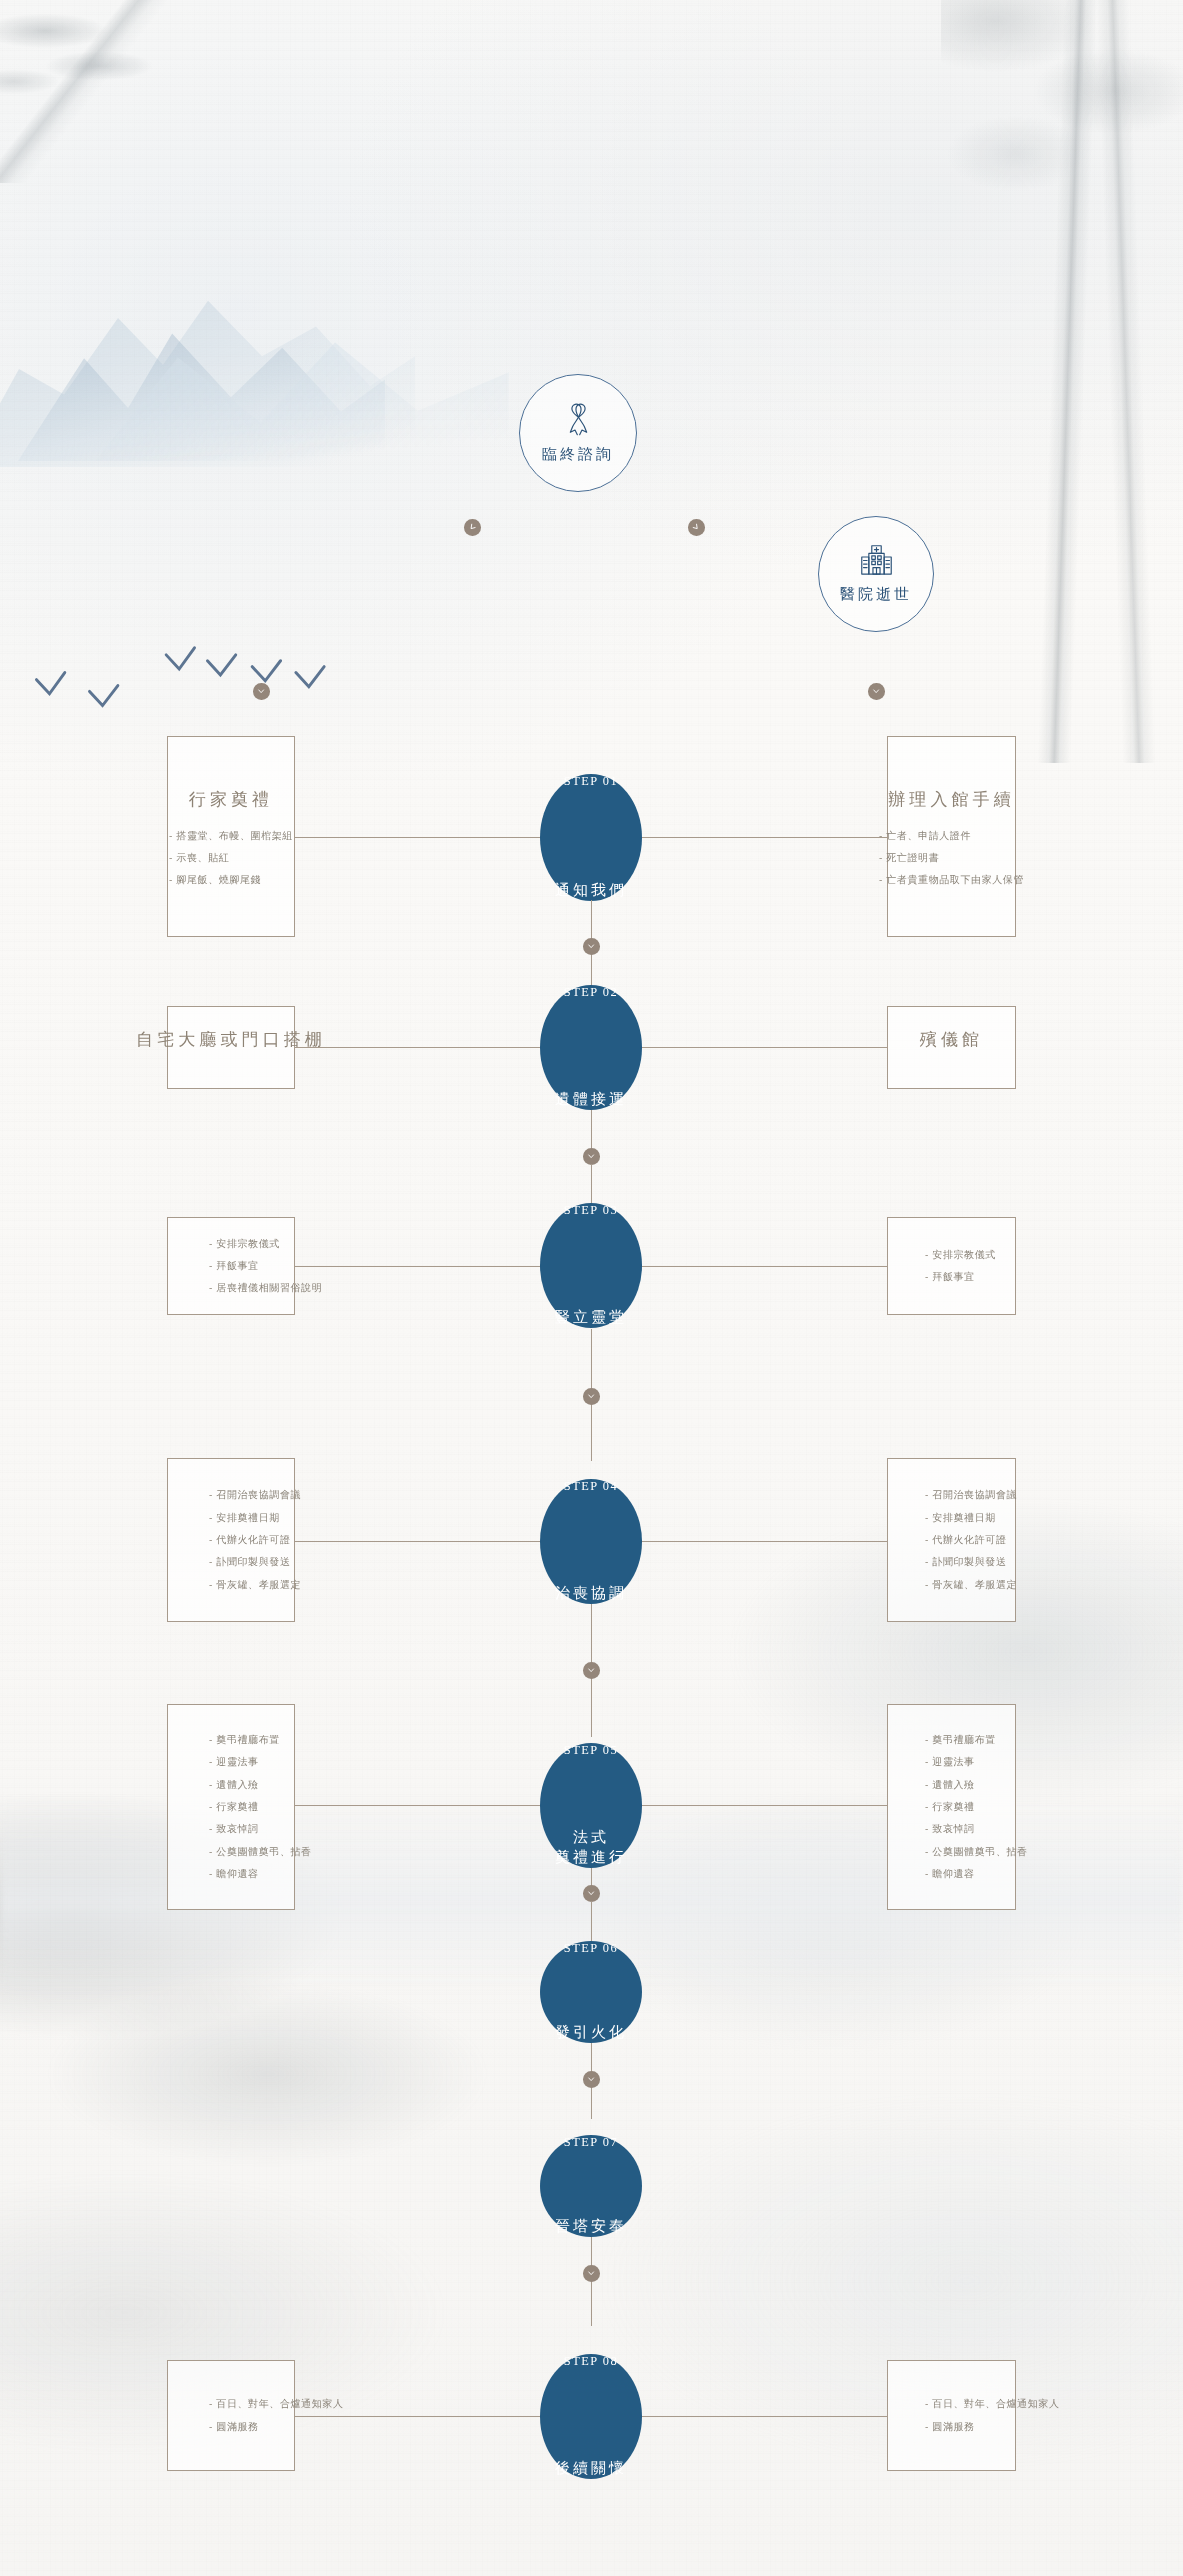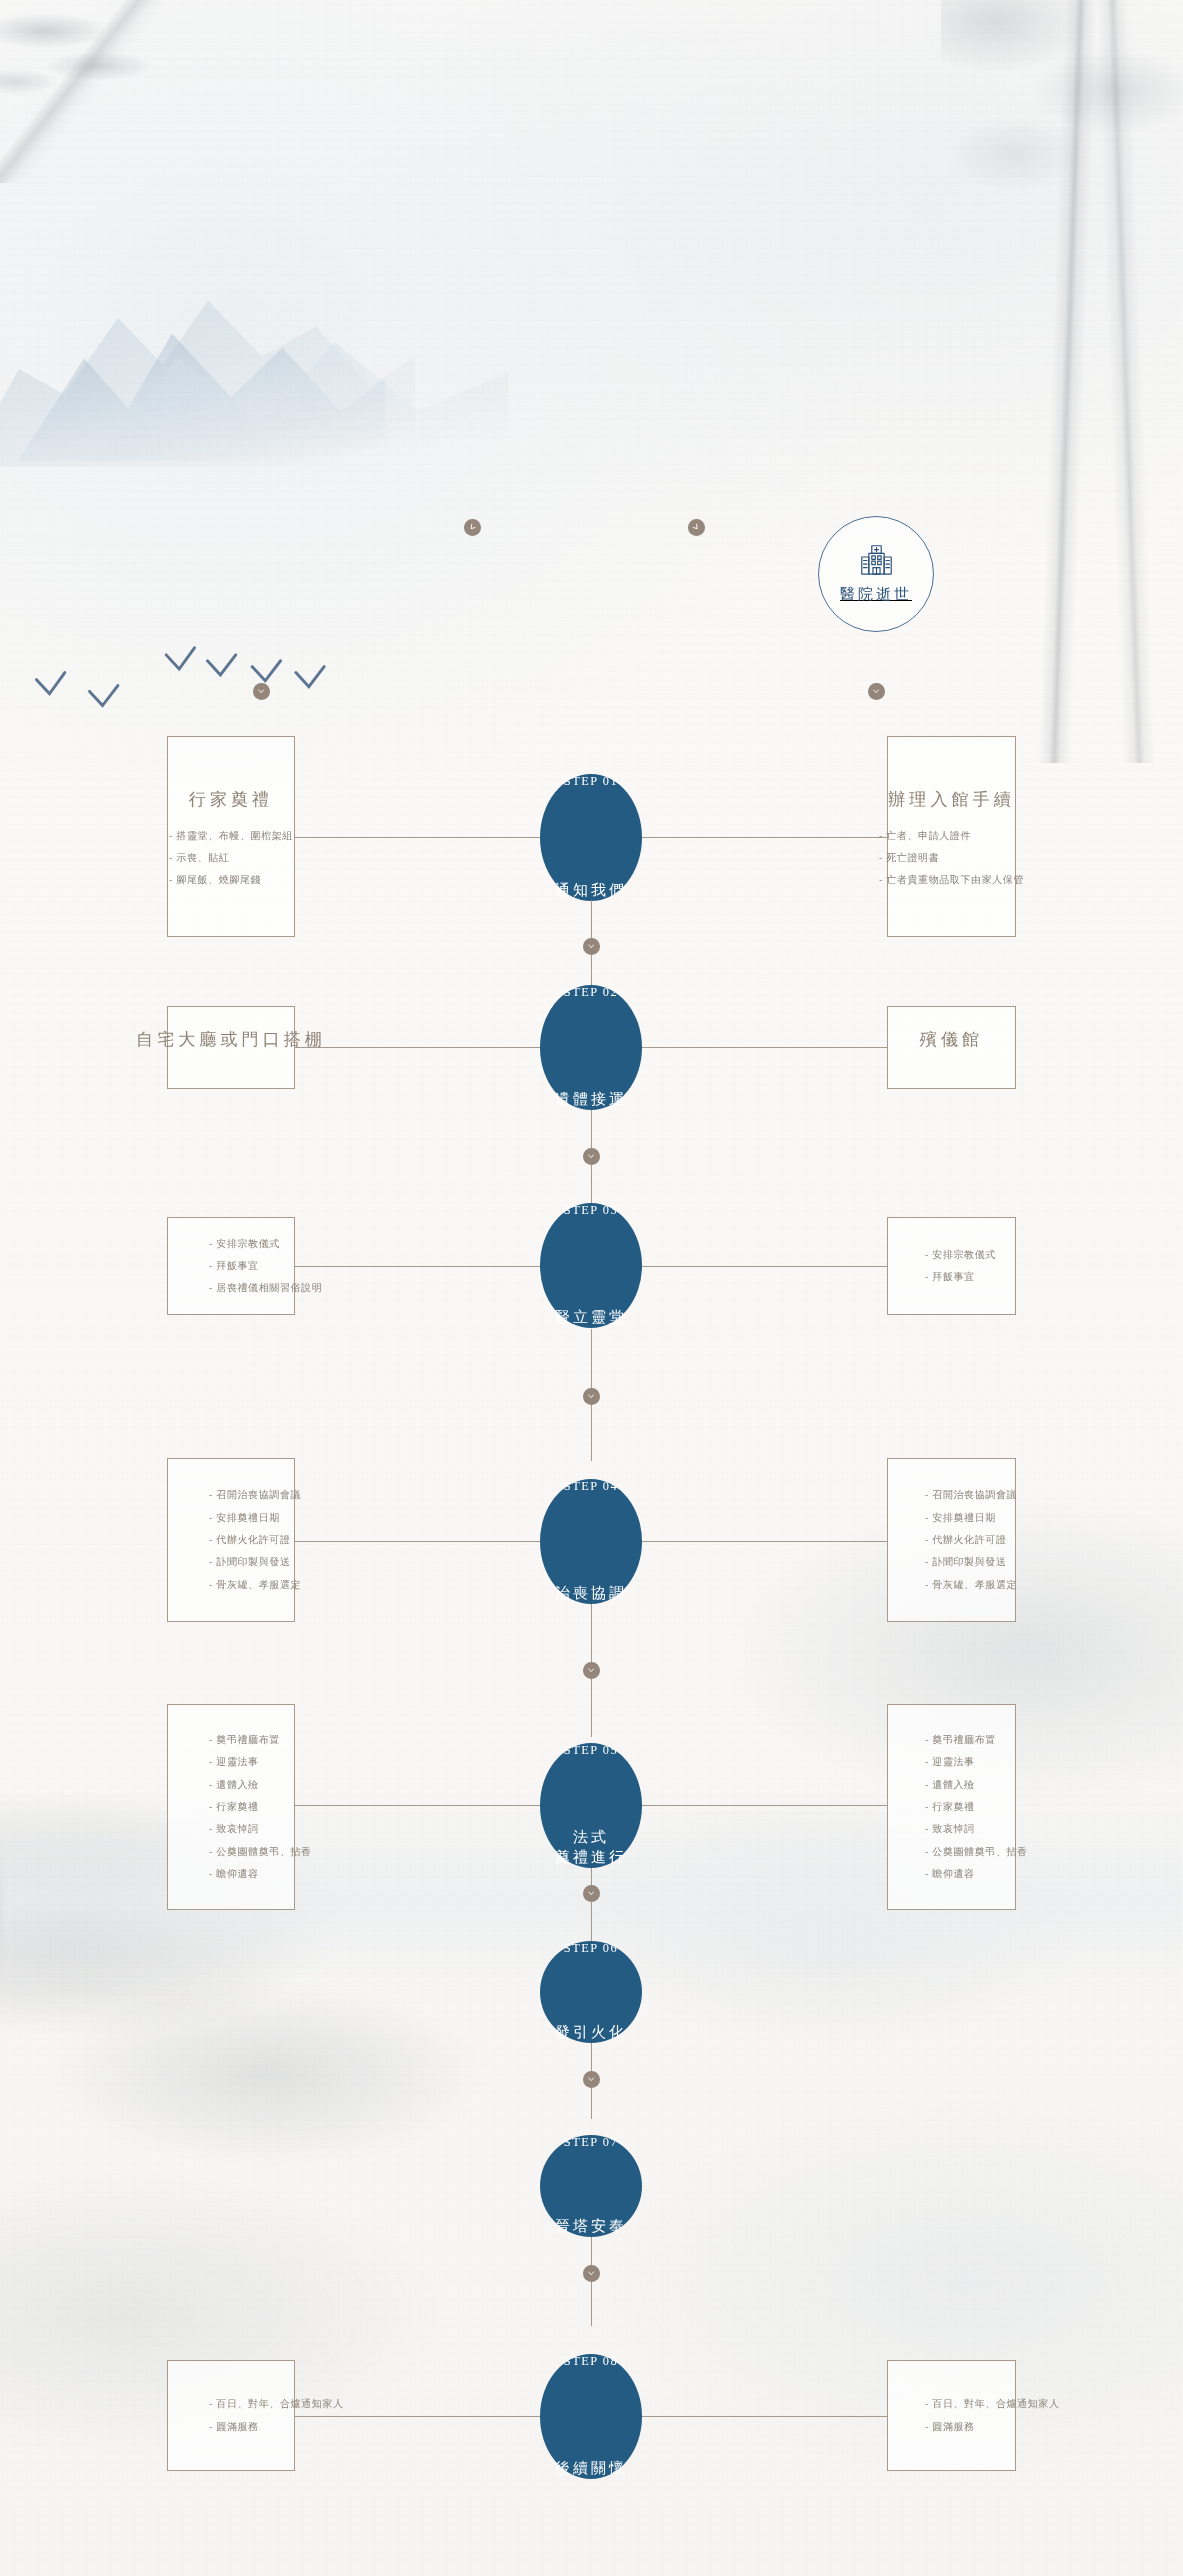--- a/index.html
+++ b/index.html
@@ -145,21 +145,21 @@
   }
   .entry-circle .ic { margin-bottom: 8.3px; }
   .entry-circle .lbl {
     font-family: "Liberation Serif", "DejaVu Serif", serif;
     font-size: 15px; color: #2b5278; letter-spacing: 3px;
     white-space: nowrap;
   }
 
   #c-consult { left: 519px; top: 374px; width: 118px; height: 118px; }
   #c-home    { left: 203px; top: 516px; width: 116px; height: 116px; }
-  #c-hosp    { left: 818px; top: 516px; width: 116px; height: 116px; text-decoration: underline; }
+  #c-hosp    { left: 818px; top: 516px; width: 116px; height: 116px; }
 
   
   .arrow-badge {
     position: absolute; width: 16.6px; height: 16.6px; border-radius: 50%;
     background: #94867a;
     display: flex; align-items: center; justify-content: center;
   }
 
   
   .flow { position: absolute; left: 0; top: 0; width: 1183px; height: 2576px; }
@@ -240,20 +240,29 @@
       <path d="M250 88 L272 112 L298 76"></path>
       <path d="M320 98 L342 122 L368 88"></path>
       <path d="M396 108 L418 132 L444 98"></path>
       <path d="M470 118 L492 142 L518 108"></path>
     </g>
   </svg>
 
   <div class="paper-noise"></div>
 
 
+  <div class="entry-circle" id="c-consult">
+    <svg class="ic" width="33" height="35" viewBox="0 0 56 60">
+      <g fill="none" stroke="#2b5278" stroke-width="2" stroke-linecap="round" stroke-linejoin="round">
+        <path d="M28 26 C16 18 14 10 20 5 C26 1 34 6 32 16 C30 26 22 34 18 42 L14 52 L22 48 L26 56"></path>
+        <path d="M28 26 C40 18 42 10 36 5 C30 1 22 6 24 16 C26 26 34 34 38 42 L42 52 L34 48 L30 56"></path>
+      </g>
+    </svg>
+    <div class="lbl">臨終諮詢</div>
+  </div>
 
 
   <div class="entry-circle" id="c-hosp">
     <svg class="ic" width="37" height="33" viewBox="0 0 62 56">
       <g fill="none" stroke="#2b5278" stroke-width="2" stroke-linecap="round" stroke-linejoin="round">
         <rect x="23" y="3" width="16" height="13"></rect>
         <path d="M31 6 L31 13 M27.5 9.5 L34.5 9.5"></path>
         <rect x="18" y="16" width="26" height="35"></rect>
         <rect x="6" y="22" width="12" height="29"></rect>
         <rect x="44" y="22" width="12" height="29"></rect>

